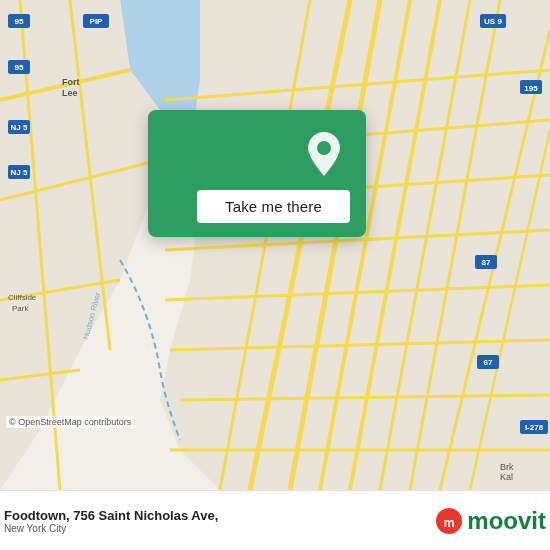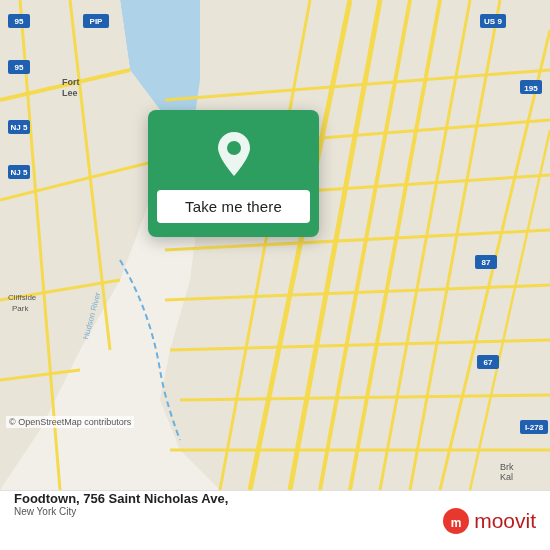--- a/index.html
+++ b/index.html
@@ -25,26 +25,26 @@
       height: 100%;
       position: absolute;
       top: 0; left: 0;
     }
 
     
     #popup-card {
       position: absolute;
       top: 110px;
       left: 148px;
-      width: 171px;
+      width: 218px;
       background: #2d9e5f;
       border-radius: 8px;
       display: flex;
       flex-direction: column;
-      align-items: center;
+      align-items: flex-end;
       padding: 18px 16px 14px 16px;
       box-shadow: 0 4px 16px rgba(0,0,0,0.25);
       z-index: 10;
     }
 
     #location-pin-icon {
       width: 52px;
       height: 52px;
       margin-bottom: 10px;
     }
@@ -61,22 +61,23 @@
       white-space: nowrap;
       letter-spacing: 0.01em;
     }
 
     
     #bottom-bar {
       width: 550px;
       height: 60px;
       background: #fff;
       display: flex;
+      align-items: center;
       justify-content: space-between;
-      padding: 0 14px;
+      padding: 0 4px;
       border-top: 1px solid #e0e0e0;
     }
 
     #place-info {
       display: flex;
       flex-direction: column;
     }
 
     #place-name {
       font-size: 13px;
@@ -89,23 +90,23 @@
       color: #555;
     }
 
     #moovit-logo {
       display: flex;
       align-items: center;
       gap: 4px;
     }
 
     #moovit-text {
-      font-size: 21px;
-      font-weight: 400;
-      color: #b91c1c;
+      font-size: 24px;
+      font-weight: 700;
+      color: #15803d;
     }
 
     #moovit-icon {
       width: 28px;
       height: 28px;
     }
 
     #attribution {
       position: absolute;
       bottom: 62px;

